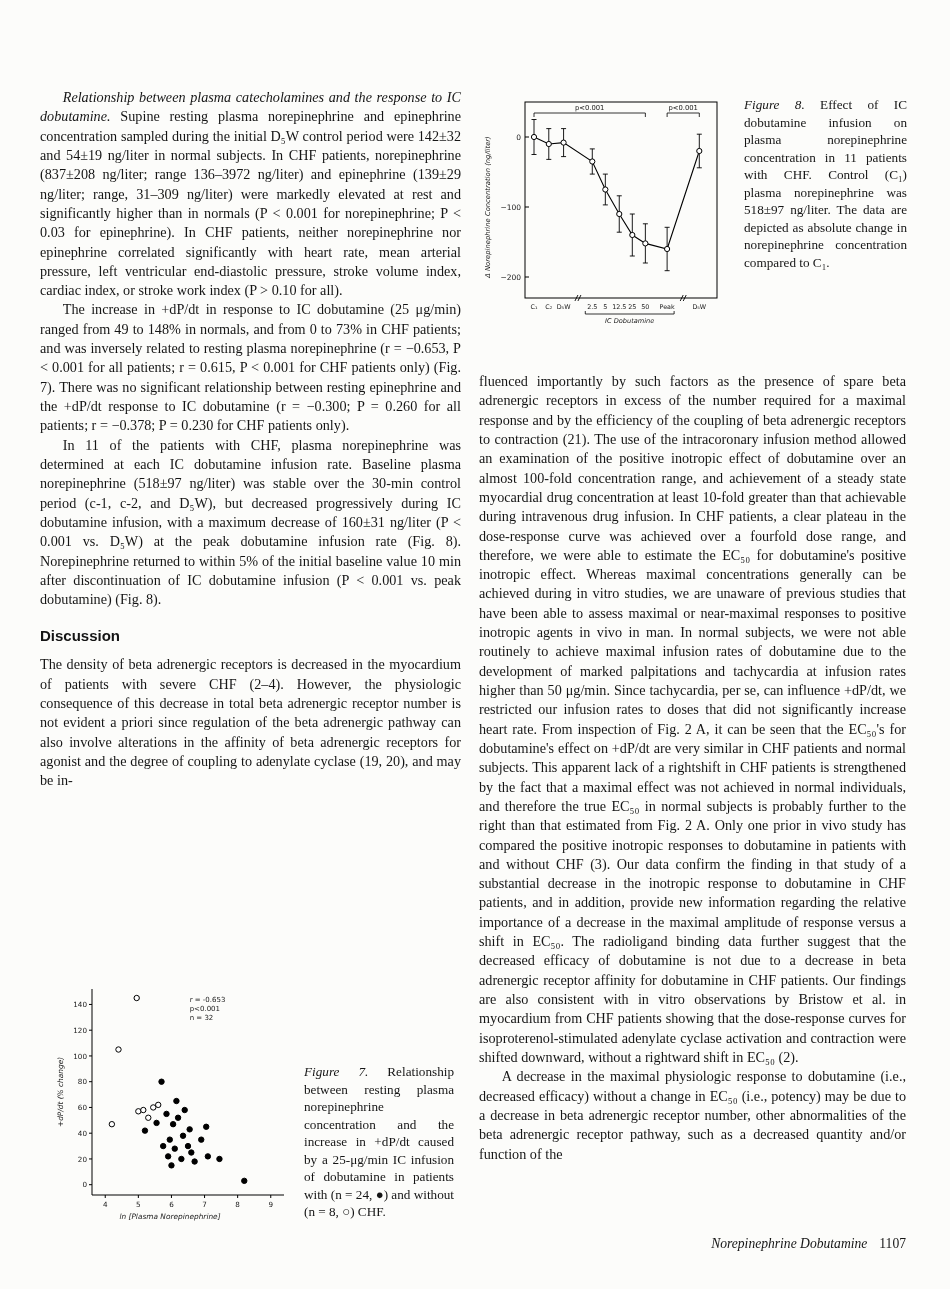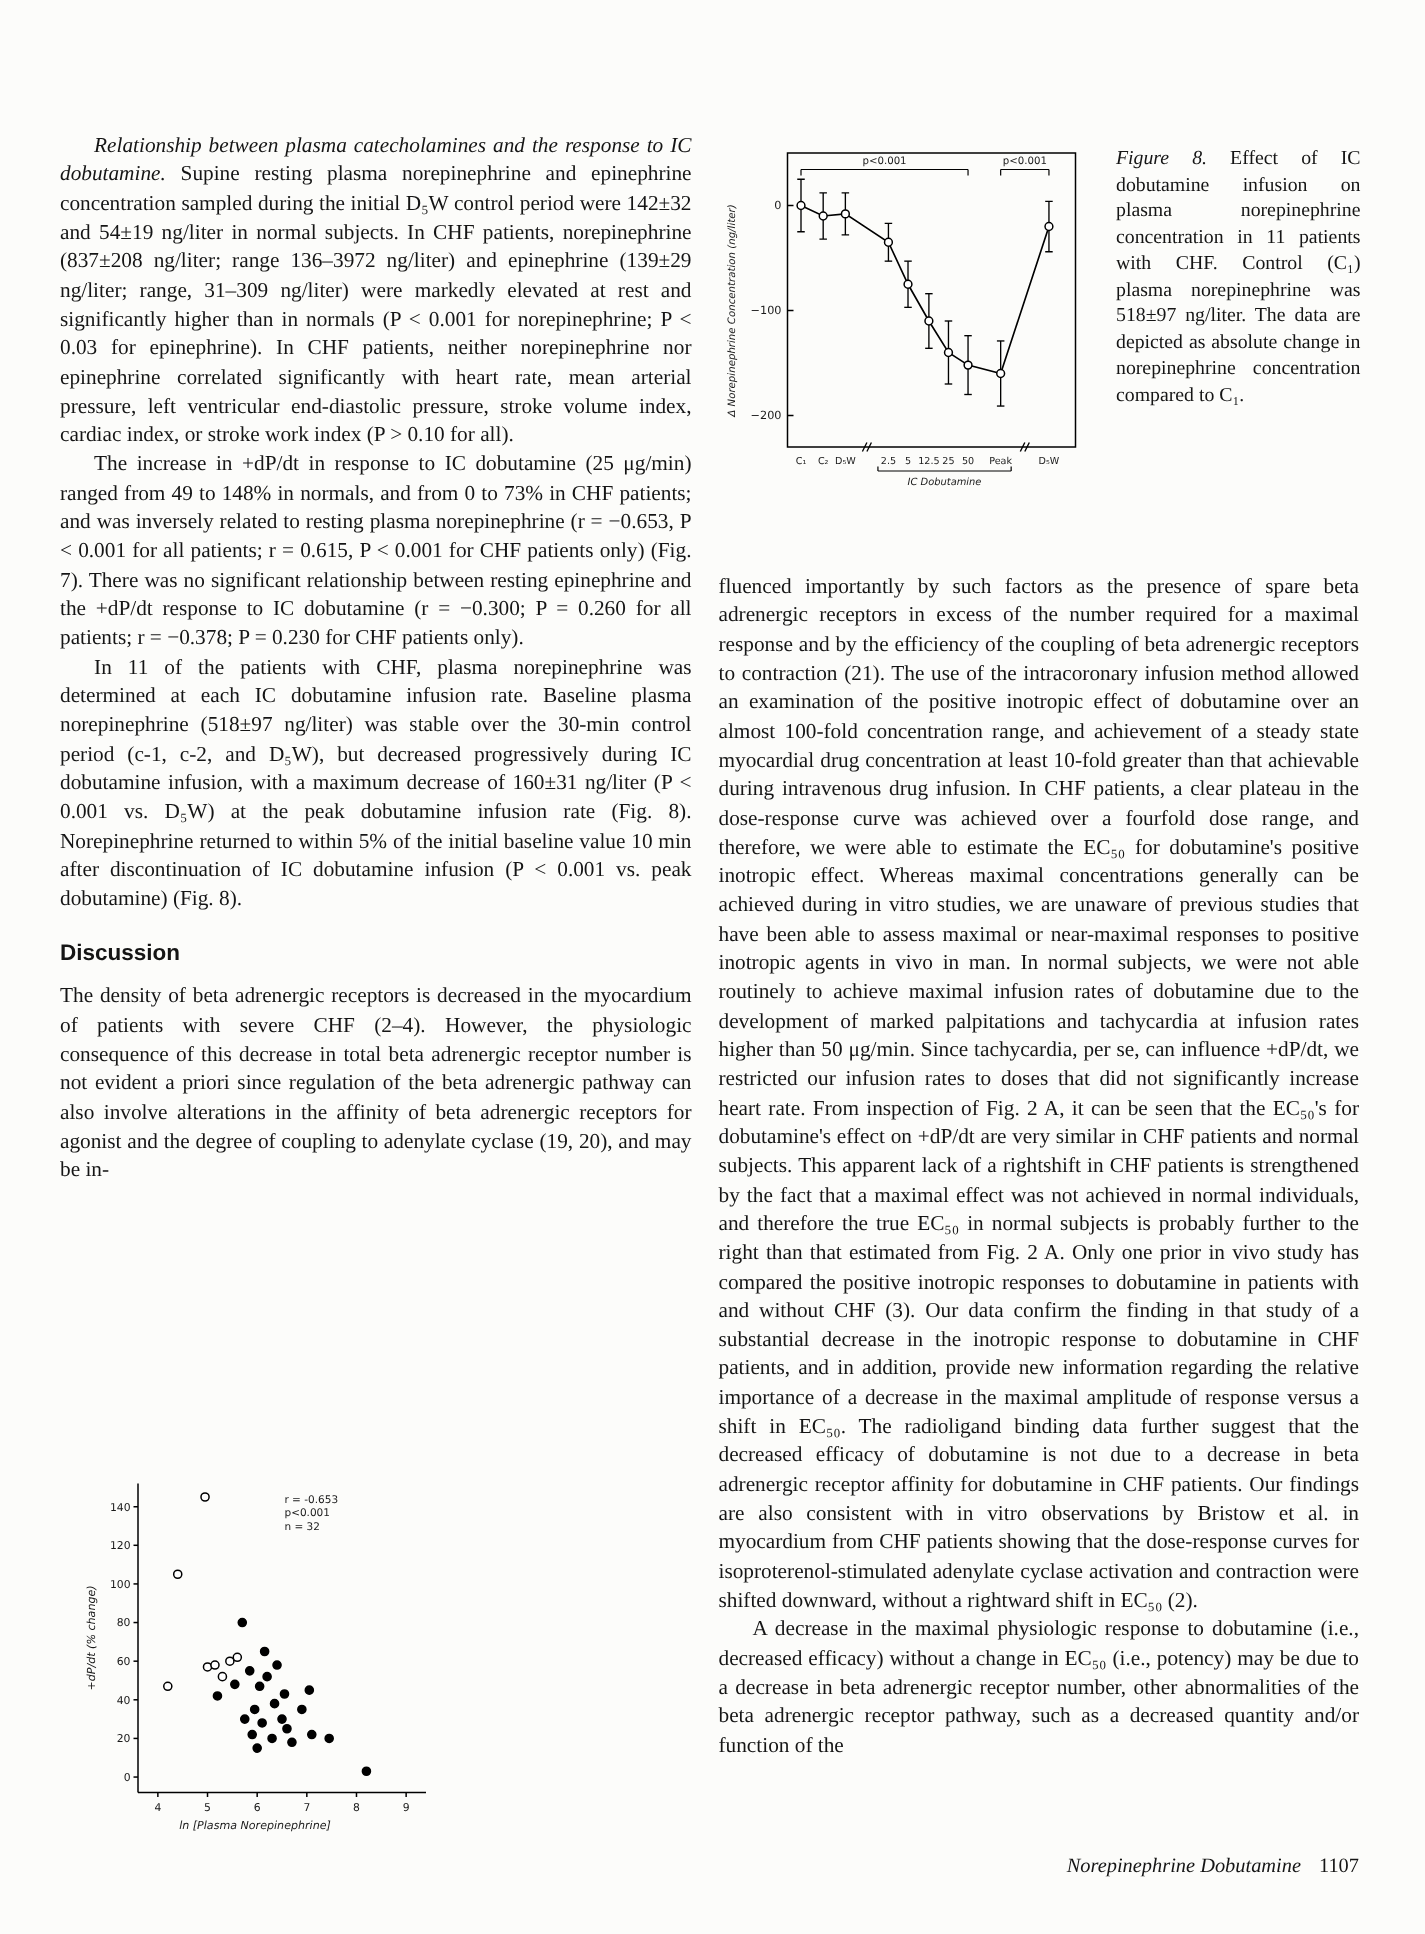--- a/index.html
+++ b/index.html
@@ -1,19 +1,19 @@
 <!DOCTYPE html>
 <html><head>
 <meta charset="utf-8">
 <style>
   * { margin:0; padding:0; box-sizing:border-box; }
   html,body { width:950px; height:1289px; background:#fcfcfa; }
   body { position:relative; font-family:"Liberation Serif","DejaVu Serif",serif; color:#151515; overflow:hidden; }
   .col-left  { position:absolute; left:40px;  top:88px;  width:421px; }
-  .col-right { position:absolute; left:479px; top:382px; width:427px; }
+  .col-right { position:absolute; left:479px; top:372px; width:427px; }
   .para { font-size:14.2px; line-height:1.36; text-align:justify; }
   .indent { text-indent:1.6em; }
   .lead-italic { font-style:italic; }
   .discussion-heading { font-family:"Liberation Sans","DejaVu Sans",sans-serif; font-weight:bold; font-size:15px; margin:18px 0 11px 0; }
   figure { position:absolute; display:flex; }
   .fig8 { left:479px; top:84px; width:428px; gap:13px; }
   .fig7 { left:52px;  top:975px; width:408px; gap:10px; }
   .caption { font-size:13.2px; line-height:1.33; text-align:justify; }
   .fig8 .caption { width:163px; margin-top:12px;font-family:Liberation Serif, serif; }
   .fig7 .caption { width:150px; margin-top:88px; }
@@ -186,19 +186,20 @@
         <circle cx="192.27586206896547" cy="205.8375" r="2.7" fill="#000" stroke="#000" stroke-width="1"></circle>
         <circle cx="59.86206896551724" cy="149.1875" r="2.7" fill="#fff" stroke="#000" stroke-width="1"></circle>
         <circle cx="66.48275862068965" cy="74.5125" r="2.7" fill="#fff" stroke="#000" stroke-width="1"></circle>
         <circle cx="84.6896551724138" cy="23.0125" r="2.7" fill="#fff" stroke="#000" stroke-width="1"></circle>
         <circle cx="86.34482758620689" cy="136.3125" r="2.7" fill="#fff" stroke="#000" stroke-width="1"></circle>
         <circle cx="91.31034482758622" cy="135.025" r="2.7" fill="#fff" stroke="#000" stroke-width="1"></circle>
         <circle cx="96.2758620689655" cy="142.75" r="2.7" fill="#fff" stroke="#000" stroke-width="1"></circle>
         <circle cx="101.24137931034483" cy="132.45" r="2.7" fill="#fff" stroke="#000" stroke-width="1"></circle>
         <circle cx="106.20689655172411" cy="129.875" r="2.7" fill="#fff" stroke="#000" stroke-width="1"></circle>
       </svg>
+    <figcaption class="caption"><span class="cap-label">Figure 7.</span><span> Relationship between resting plasma norepinephrine concentration and the increase in +dP/dt caused by a 25-μg/min IC infusion of dobutamine in patients with (n = 24, ●) and without (n = 8, ○) CHF.</span></figcaption>
   </figure>
 
   <footer class="page-footer">
     <span class="running-title">Norepinephrine Dobutamine</span><span class="page-number">1107</span>
   </footer>
 
 </div>
 
 </body></html>

